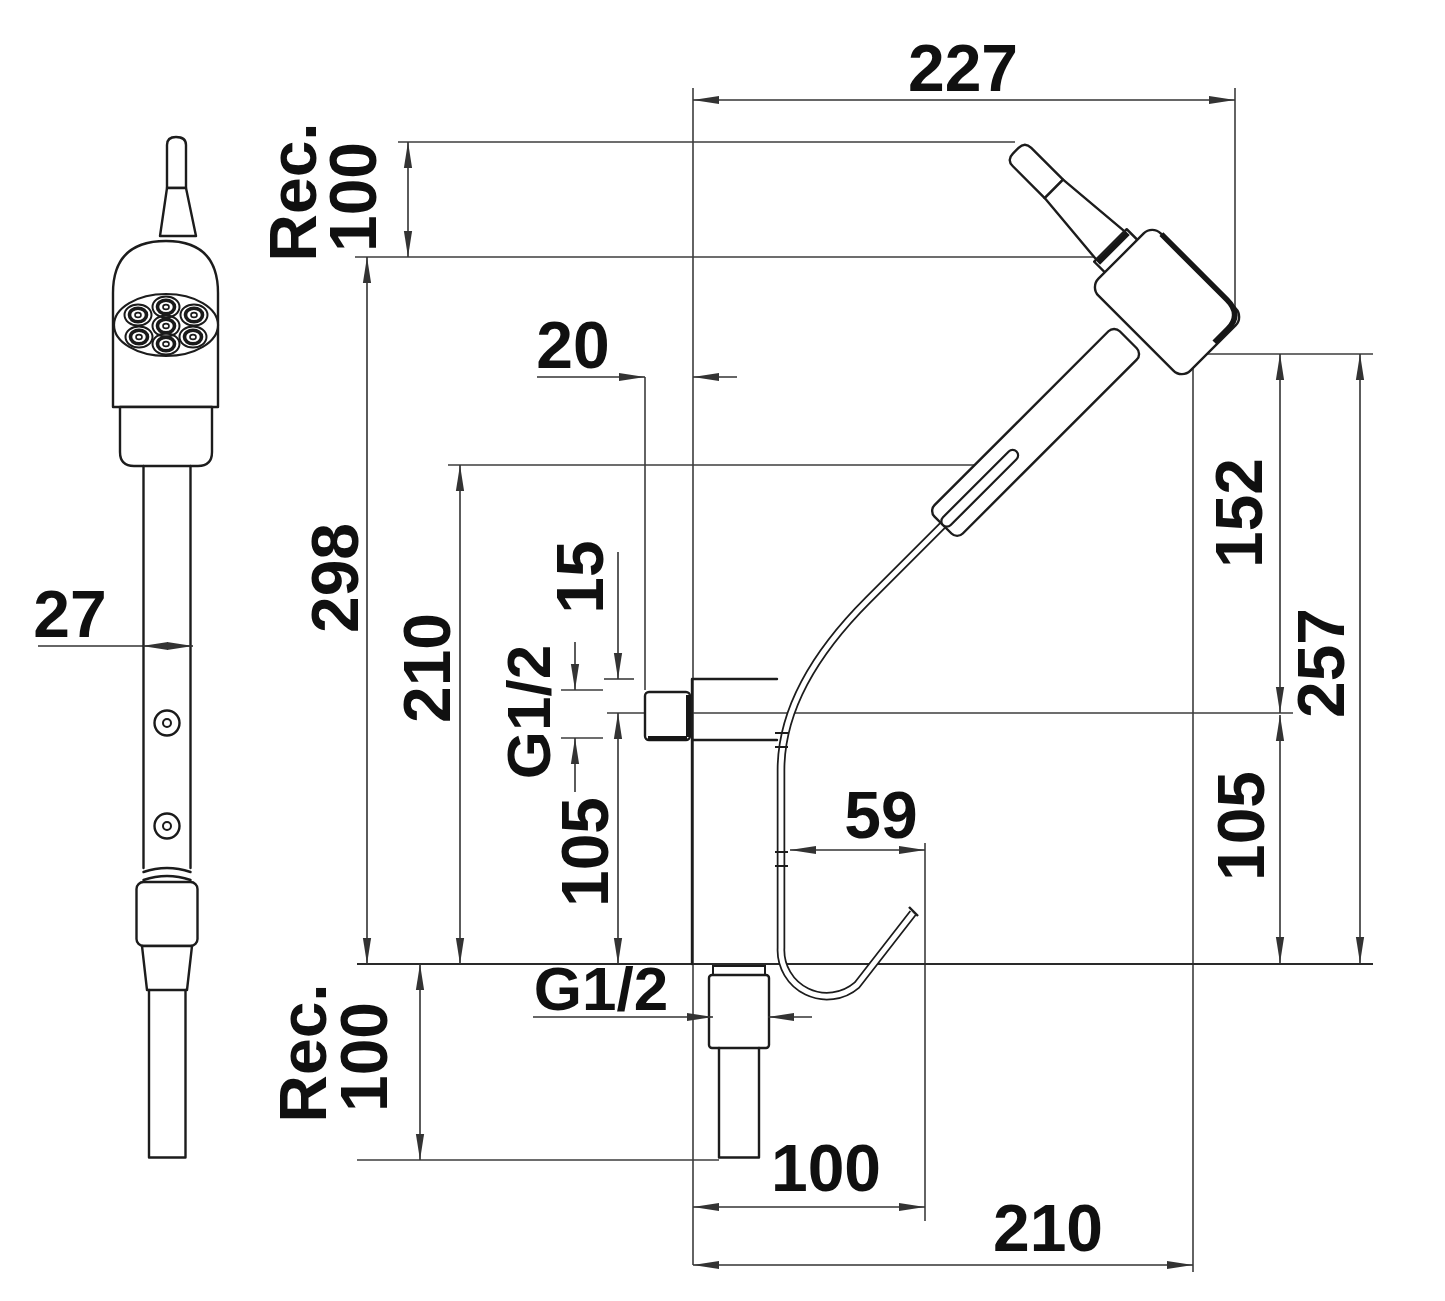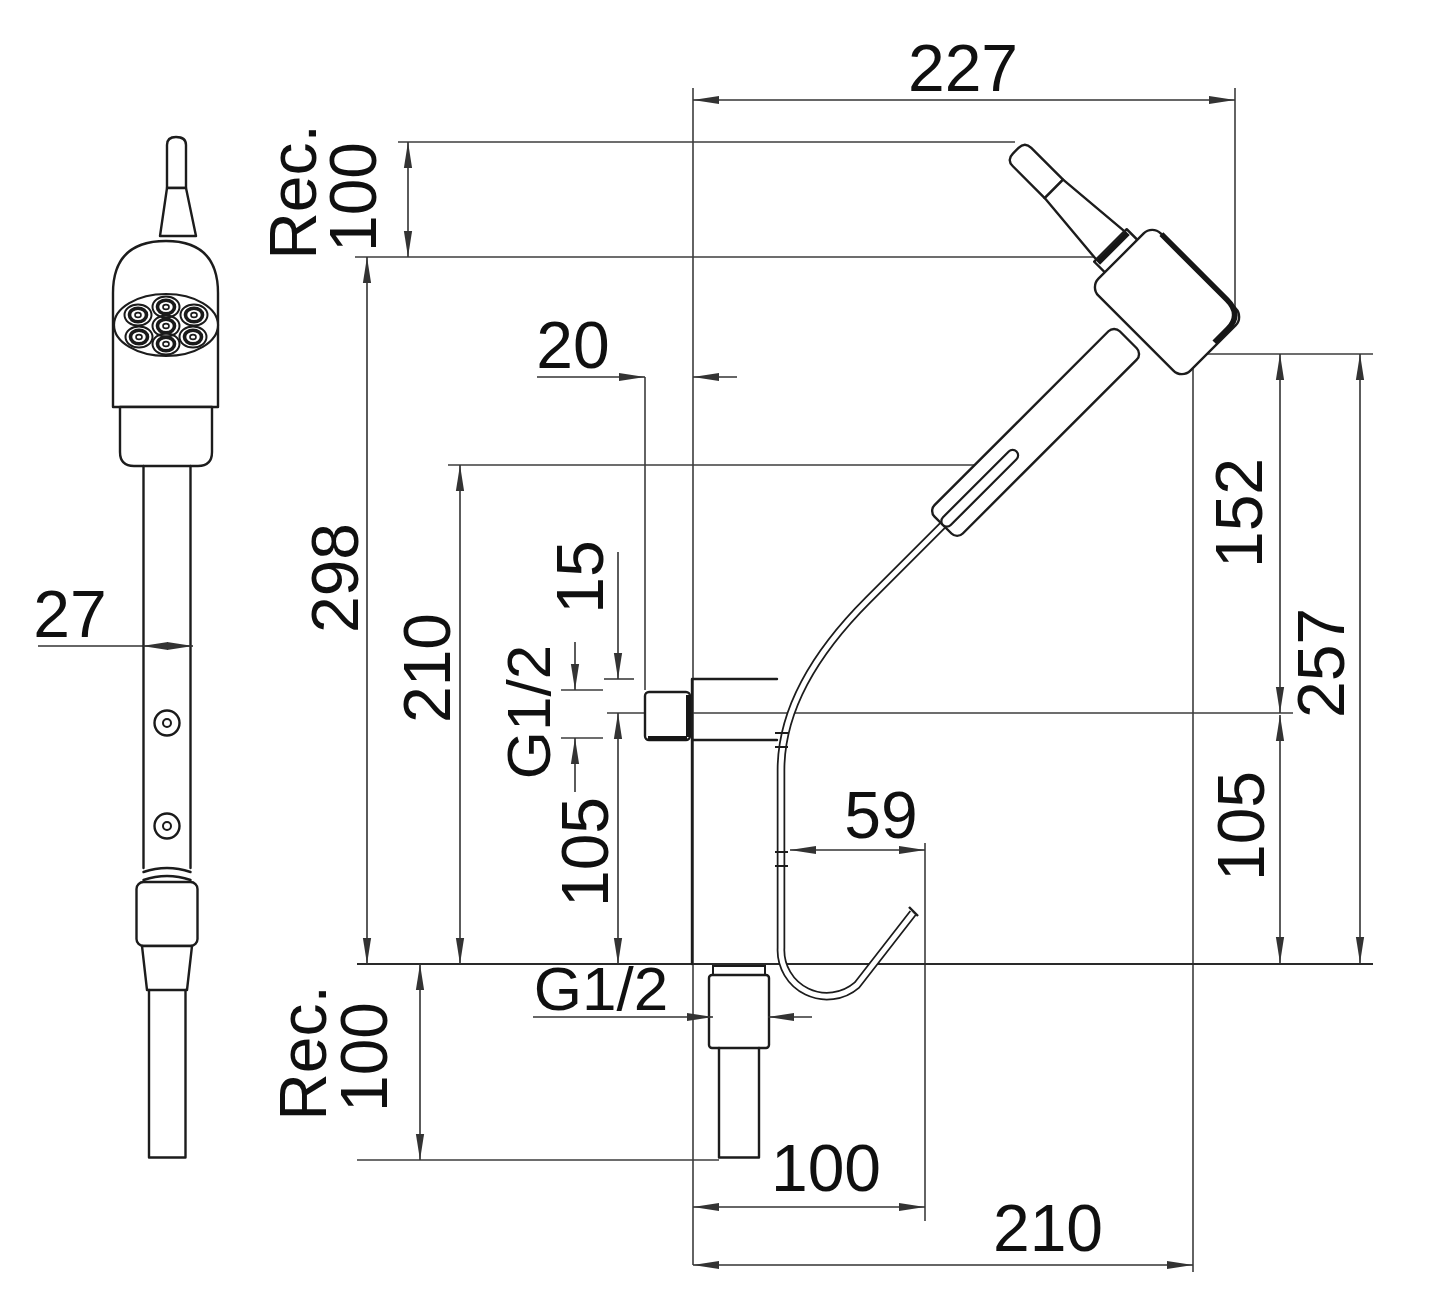--- a/index.html
+++ b/index.html
@@ -1,16 +1,16 @@
 <!DOCTYPE html>
 <html><head>
 <meta charset="utf-8">
 <style>
   html,body{margin:0;padding:0;background:#ffffff;}
-  .stage{position:relative;width:1445px;height:1301px;background:#fff;font-family:"Liberation Sans",sans-serif;}
+  .stage{position:relative;width:1445px;height:1301px;background:#fff;font-family:"Liberation Sans",sans-serif;font-weight:bold;}
   svg{display:block;}
   text{fill:#101010;font-family:"Liberation Sans",sans-serif;}
   .outline{fill:#ffffff;stroke:#1c1c1c;stroke-width:2.4;stroke-linejoin:round;}
   .oline{fill:none;stroke:#1c1c1c;stroke-width:2.4;stroke-linejoin:round;stroke-linecap:round;}
   .thick{fill:none;stroke:#161616;stroke-width:5.5;stroke-linecap:butt;}
   .ref{stroke:#3d3d3d;stroke-width:1.6;fill:none;}
   .dim{stroke:#333333;stroke-width:1.6;fill:none;}
   .dtxt{font-size:66px;}
   .dtxt2{font-size:62px;}
 </style>

